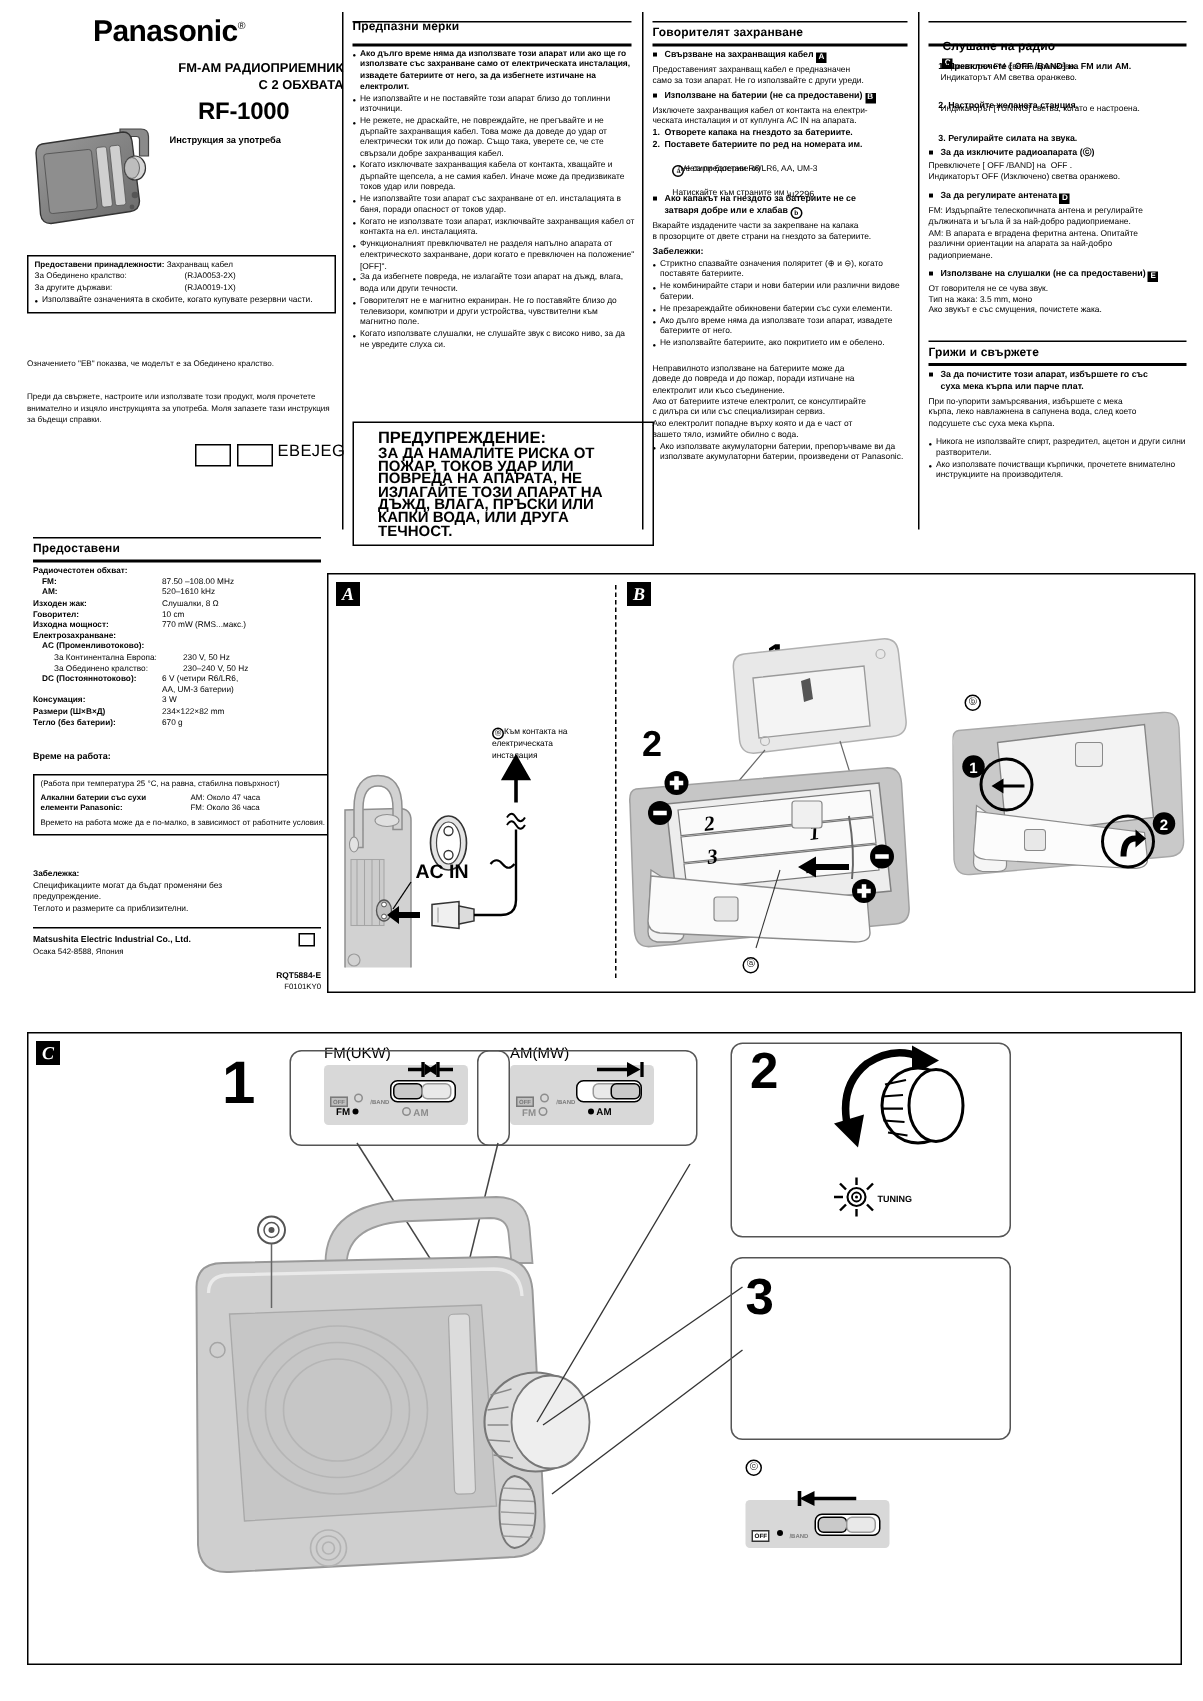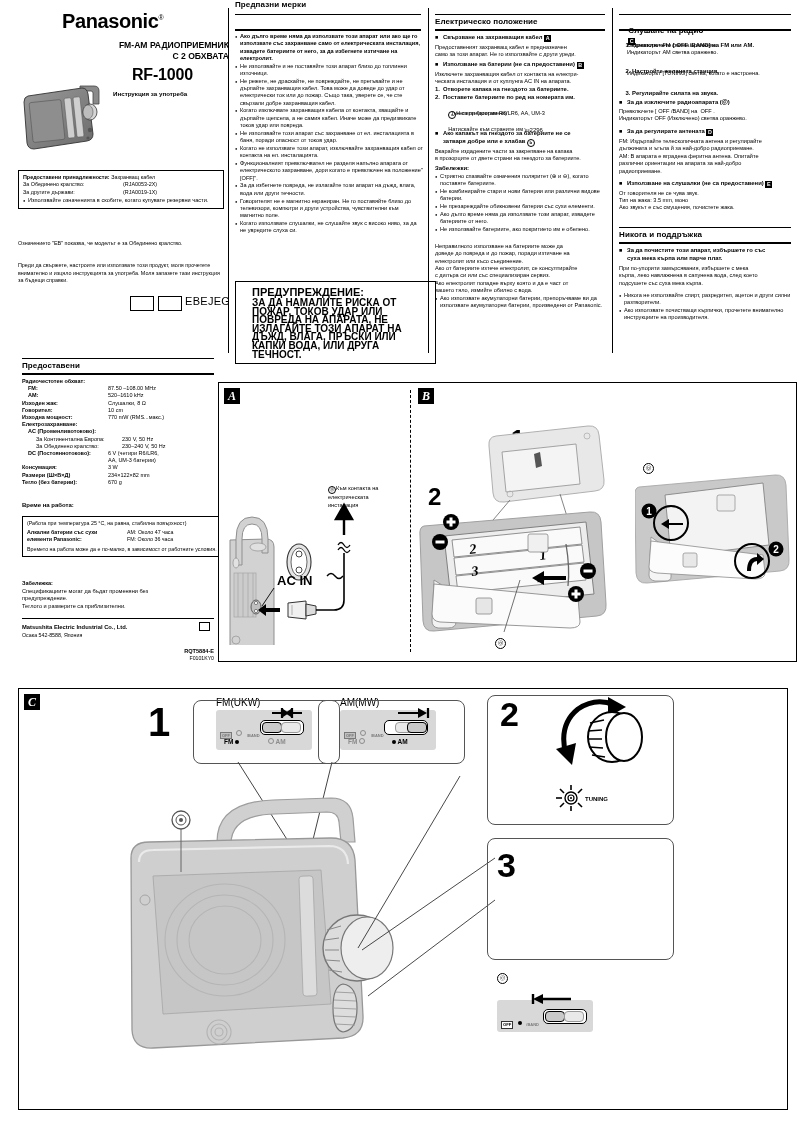--- a/index.html
+++ b/index.html
@@ -126,21 +126,21 @@
   <div class="smalltxt" style="left:18px;top:240px;width:200px;">Означението "ЕВ" показва, че моделът е за Обединено кралство.</div>
   <div class="smalltxt" style="left:18px;top:262px;width:205px;">Преди да свържете, настроите или използвате този продукт,
 моля прочетете внимателно и изцяло инструкцията за употреба.
 Моля запазете тази инструкция за бъдещи справки.</div>
 
   <div class="ebbox" style="left:130px;top:296px;width:22px;height:13px;"></div>
   <div class="ebbox" style="left:158px;top:296px;width:22px;height:13px;"></div>
   <div class="ebtext" style="left:185px;top:295px;">EBEJEG</div>
 
   <div class="rule" style="left:235px;top:14px;width:186px;height:1px;"></div>
-  <div class="sec-title t" style="left:235px;top:0;">Предпазни мерки</div>
+  <div class="sec-title t" style="left:235px;top:13px;">Предпазни мерки</div>
   <div class="rule" style="left:235px;top:29px;width:186px;height:1.6px;"></div>
 
   <ul class="b" style="position:absolute;left:235px;top:33px;width:188px;">
     <li style="font-weight:bold;">Ако дълго време няма да използвате този апарат или ако ще го използвате със захранване само от електрическата инсталация, извадете батериите от него, за да избегнете изтичане на електролит.</li>
     <li>Не използвайте и не поставяйте този апарат близо до топлинни източници.</li>
     <li>Не режете, не драскайте, не повреждайте, не прегъвайте и не дърпайте захранващия кабел. Това може да доведе до удар от електрически ток или до пожар. Също така, уверете се, че сте свързали добре захранващия кабел.</li>
     <li>Когато изключвате захранващия кабела от контакта, хващайте и дърпайте щепсела, а не самия кабел. Иначе може да предизвикате токов удар или повреда.</li>
     <li>Не използвайте този апарат със захранване от ел. инсталацията в баня, поради опасност от токов удар.</li>
     <li>Когато не използвате този апарат, изключвайте захранващия кабел от контакта на ел. инсталацията.</li>
     <li>Функционалният превключвател не разделя напълно апарата от електрическото захранване, дори когато е превключен на положение"[OFF]".</li>
@@ -152,21 +152,21 @@
   <div class="warn" style="left:235px;top:281px;width:178px;padding-left:16px;">
     <div class="w1">ПРЕДУПРЕЖДЕНИЕ:</div>
     <div class="w2">ЗА ДА НАМАЛИТЕ РИСКА ОТ ПОЖАР,
 ТОКОВ УДАР ИЛИ ПОВРЕДА НА АПАРАТА,
 НЕ ИЗЛАГАЙТЕ ТОЗИ АПАРАТ НА ДЪЖД,
 ВЛАГА, ПРЪСКИ ИЛИ КАПКИ ВОДА, ИЛИ
 ДРУГА ТЕЧНОСТ.</div>
   </div>
 
   <div class="rule" style="left:435px;top:14px;width:170px;height:1px;"></div>
-  <div class="sec-title t" style="left:435px;top:17px;">Електрическо положение</div>
+  <div class="sec-title t" style="left:435px;top:17px;">Говорителят захранване</div>
   <div class="rule" style="left:435px;top:29px;width:170px;height:1.6px;"></div>
 
   <ul class="sq" style="position:absolute;left:435px;top:34px;width:172px;">
     <li><span>Свързване на захранващия кабел</span> <span class="boxA">A</span></li>
   </ul>
   <div class="t body" style="left:435px;top:44px;width:172px;">Предоставеният захранващ кабел е предназначен
 само за този апарат. Не го използвайте с други уреди.</div>
 
   <ul class="sq" style="position:absolute;left:435px;top:61px;width:175px;">
     <li><span>Използване на батерии (не са предоставени)</span> <span class="boxA">B</span></li>
@@ -252,21 +252,21 @@
       радиоприемане.</div>
 
   <ul class="sq" style="position:absolute;left:619px;top:180px;width:178px;">
     <li><span>Използване на слушалки (не са предоставени)</span> <span class="boxA">E</span></li>
   </ul>
   <div class="t body" style="left:619px;top:190px;width:178px;">От говорителя не се чува звук.</div>
   <div class="t body" style="left:619px;top:197px;width:178px;">Тип на жака: 3.5 mm, моно</div>
   <div class="t body" style="left:619px;top:204px;width:178px;">Ако звукът е със смущения, почистете жака.</div>
 
   <div class="rule" style="left:619px;top:227px;width:172px;height:1px;"></div>
-  <div class="sec-title t" style="left:619px;top:230px;">Никога и поддръжка</div>
+  <div class="sec-title t" style="left:619px;top:230px;">Грижи и свържете</div>
   <div class="rule" style="left:619px;top:242px;width:172px;height:1.6px;"></div>
 
   <ul class="sq" style="position:absolute;left:619px;top:247px;width:178px;">
     <li style="white-space:pre-line;">За да почистите този апарат, избършете го със
     суха мека кърпа или парче плат.</li>
   </ul>
   <div class="t body" style="left:619px;top:265px;width:178px;">При по-упорити замърсявания, избършете с мека
 кърпа, леко навлажнена в сапунена вода, след което
 подсушете със суха мека кърпа.</div>
   <ul class="b" style="position:absolute;left:619px;top:292px;width:178px;">

